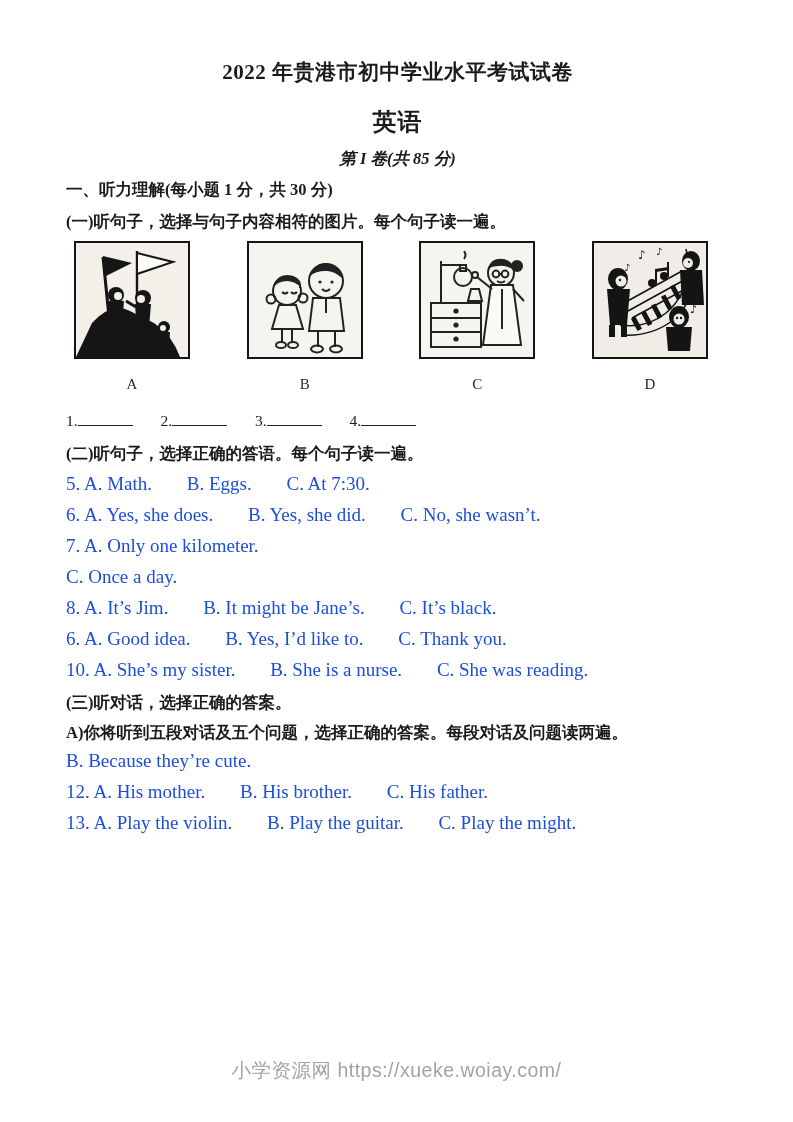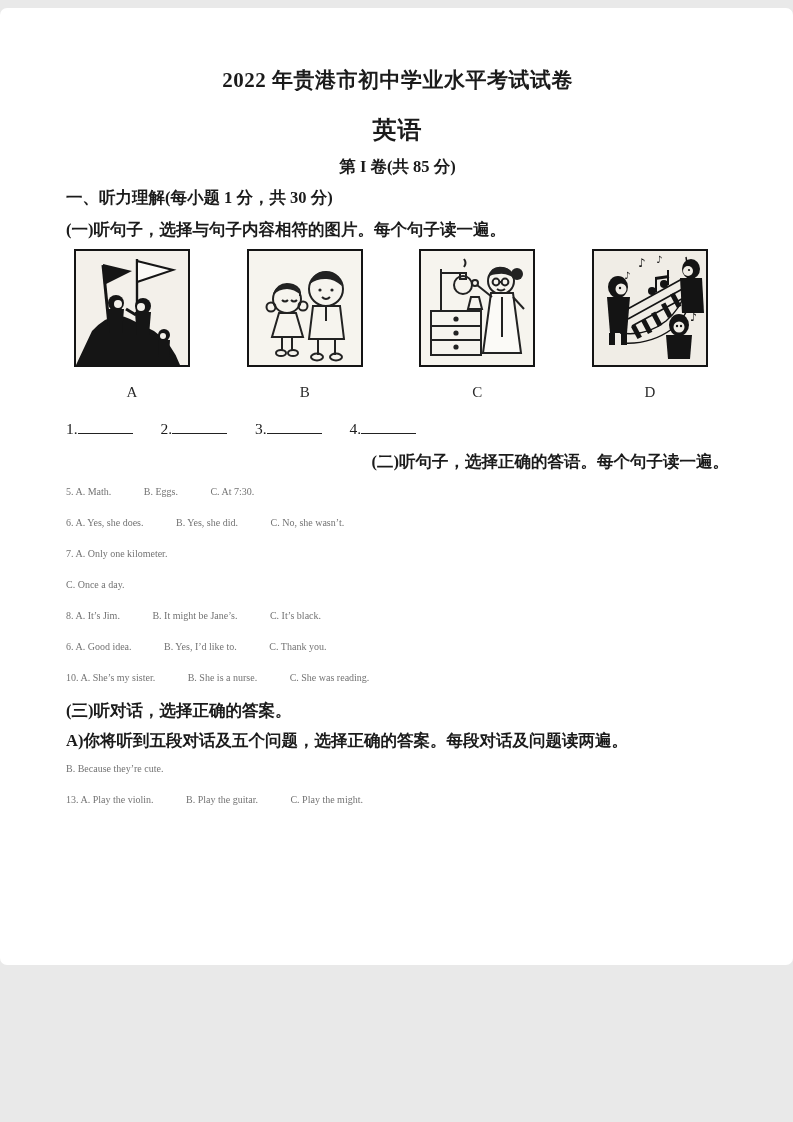--- a/index.html
+++ b/index.html
@@ -1,38 +1,37 @@
 <!DOCTYPE html>
 <html><head>
 <meta charset="utf-8">
 <style>
   * { box-sizing: border-box; }
   html, body { margin: 0; padding: 0; background: #e9e9e9; }
   .page {
     position: relative;
     width: 793px;
-    height: 957px;
-    margin: 8px auto;
+    height: 1122px;
+    margin: 0 auto;
     background: #ffffff;
     font-family: "Liberation Serif", serif;
     color: #1b1b1b;
     overflow: hidden;
-    border-radius: 7px;
   }
   .content { padding: 60px 64px 0 66px; }
 
   .t-center { text-align: center; }
   .doc-title   { font-size: 21px; font-weight: 700; line-height: 24px; margin: 0 0 26px 0; letter-spacing: 0.5px; }
   .doc-subject { font-size: 24px; font-weight: 700; line-height: 24px; margin: 0 0 14px 0; letter-spacing: 1px; }
   .doc-info    { font-size: 16.5px; font-weight: 700; line-height: 22px; margin: 0 0 11px 0; }
   .doc-notice  { font-size: 16.5px; font-weight: 700; line-height: 22px; margin: 0 0 11px 0; }
-  .volume-heading { font-size: 16.5px; font-weight: 700; line-height: 22px; margin: 0 0 9px 0; }
+  .volume-heading { font-size: 16.5px; font-weight: 700; line-height: 22px; margin: 0 0 9px 0; font-style: italic; }
   .sec-heading { font-size: 16.5px; font-weight: 700; line-height: 22px; margin: 0 0 10px 0; }
   .instr       { font-size: 16.5px; font-weight: 700; line-height: 22px; margin: 0 0 8px 0; }
-  .instr-mid   { margin-bottom: 10px; text-align: right; }
+  .instr-mid   { margin-bottom: 10px; }
 
   .pictures {
     display: flex;
     justify-content: space-between;
     width: 634px;
     margin: 0 0 0 8px;
   }
   .pictures figure { margin: 0; display: flex; flex-direction: column; align-items: center; }
   .pic-box {
     width: 116px; height: 118px;
@@ -44,21 +43,21 @@
   .pictures figcaption { font-size: 15px; margin-top: 17px; color: #2a2a2a; }
 
   .blank-row { margin: 18px 0 12px 0; font-size: 15.5px; line-height: 20px; }
   .blank-group { margin-right: 24px; white-space: nowrap; }
   .uline {
     display: inline-block;
     width: 55px; height: 0.85em;
     border-bottom: 1.4px solid #222;
   }
 
-  .opt-line { font-size: 10px; line-height: 18px; margin: 0 0 13px 0; color: #737373; }
+  .opt-line { font-size: 19px; line-height: 18px; margin: 0 0 13px 0; color: #1d4ed8; }
   .opt-seg  { margin-right: 30px; }
   .opt-seg:last-child { margin-right: 0; }
 
   .footer-watermark {
     position: absolute;
     left: 0; right: 0; top: 1057px;
     text-align: center;
     font-family: "Liberation Sans", sans-serif;
     font-size: 19.5px;
     color: #a3a3a3;
@@ -262,20 +261,26 @@
       <span class="opt-seg">C. She was reading.</span>
     </div>
 
     <p class="instr">(三)听对话，选择正确的答案。</p>
     <p class="instr">A)你将听到五段对话及五个问题，选择正确的答案。每段对话及问题读两遍。</p>
 
     <div class="opt-line">
       <span class="opt-seg">B. Because they’re cute.</span>
     </div>
     <div class="opt-line">
+      <span class="opt-seg">12. A. His mother.</span>
+      <span class="opt-seg">B. His brother.</span>
+      <span class="opt-seg">C. His father.</span>
+    </div>
+    <div class="opt-line">
       <span class="opt-seg">13. A. Play the violin.</span>
       <span class="opt-seg">B. Play the guitar.</span>
       <span class="opt-seg">C. Play the might.</span>
     </div>
 
   </div>
 
+  <div class="footer-watermark">小学资源网 https://xueke.woiay.com/</div>
 </div>
 
 </body></html>

